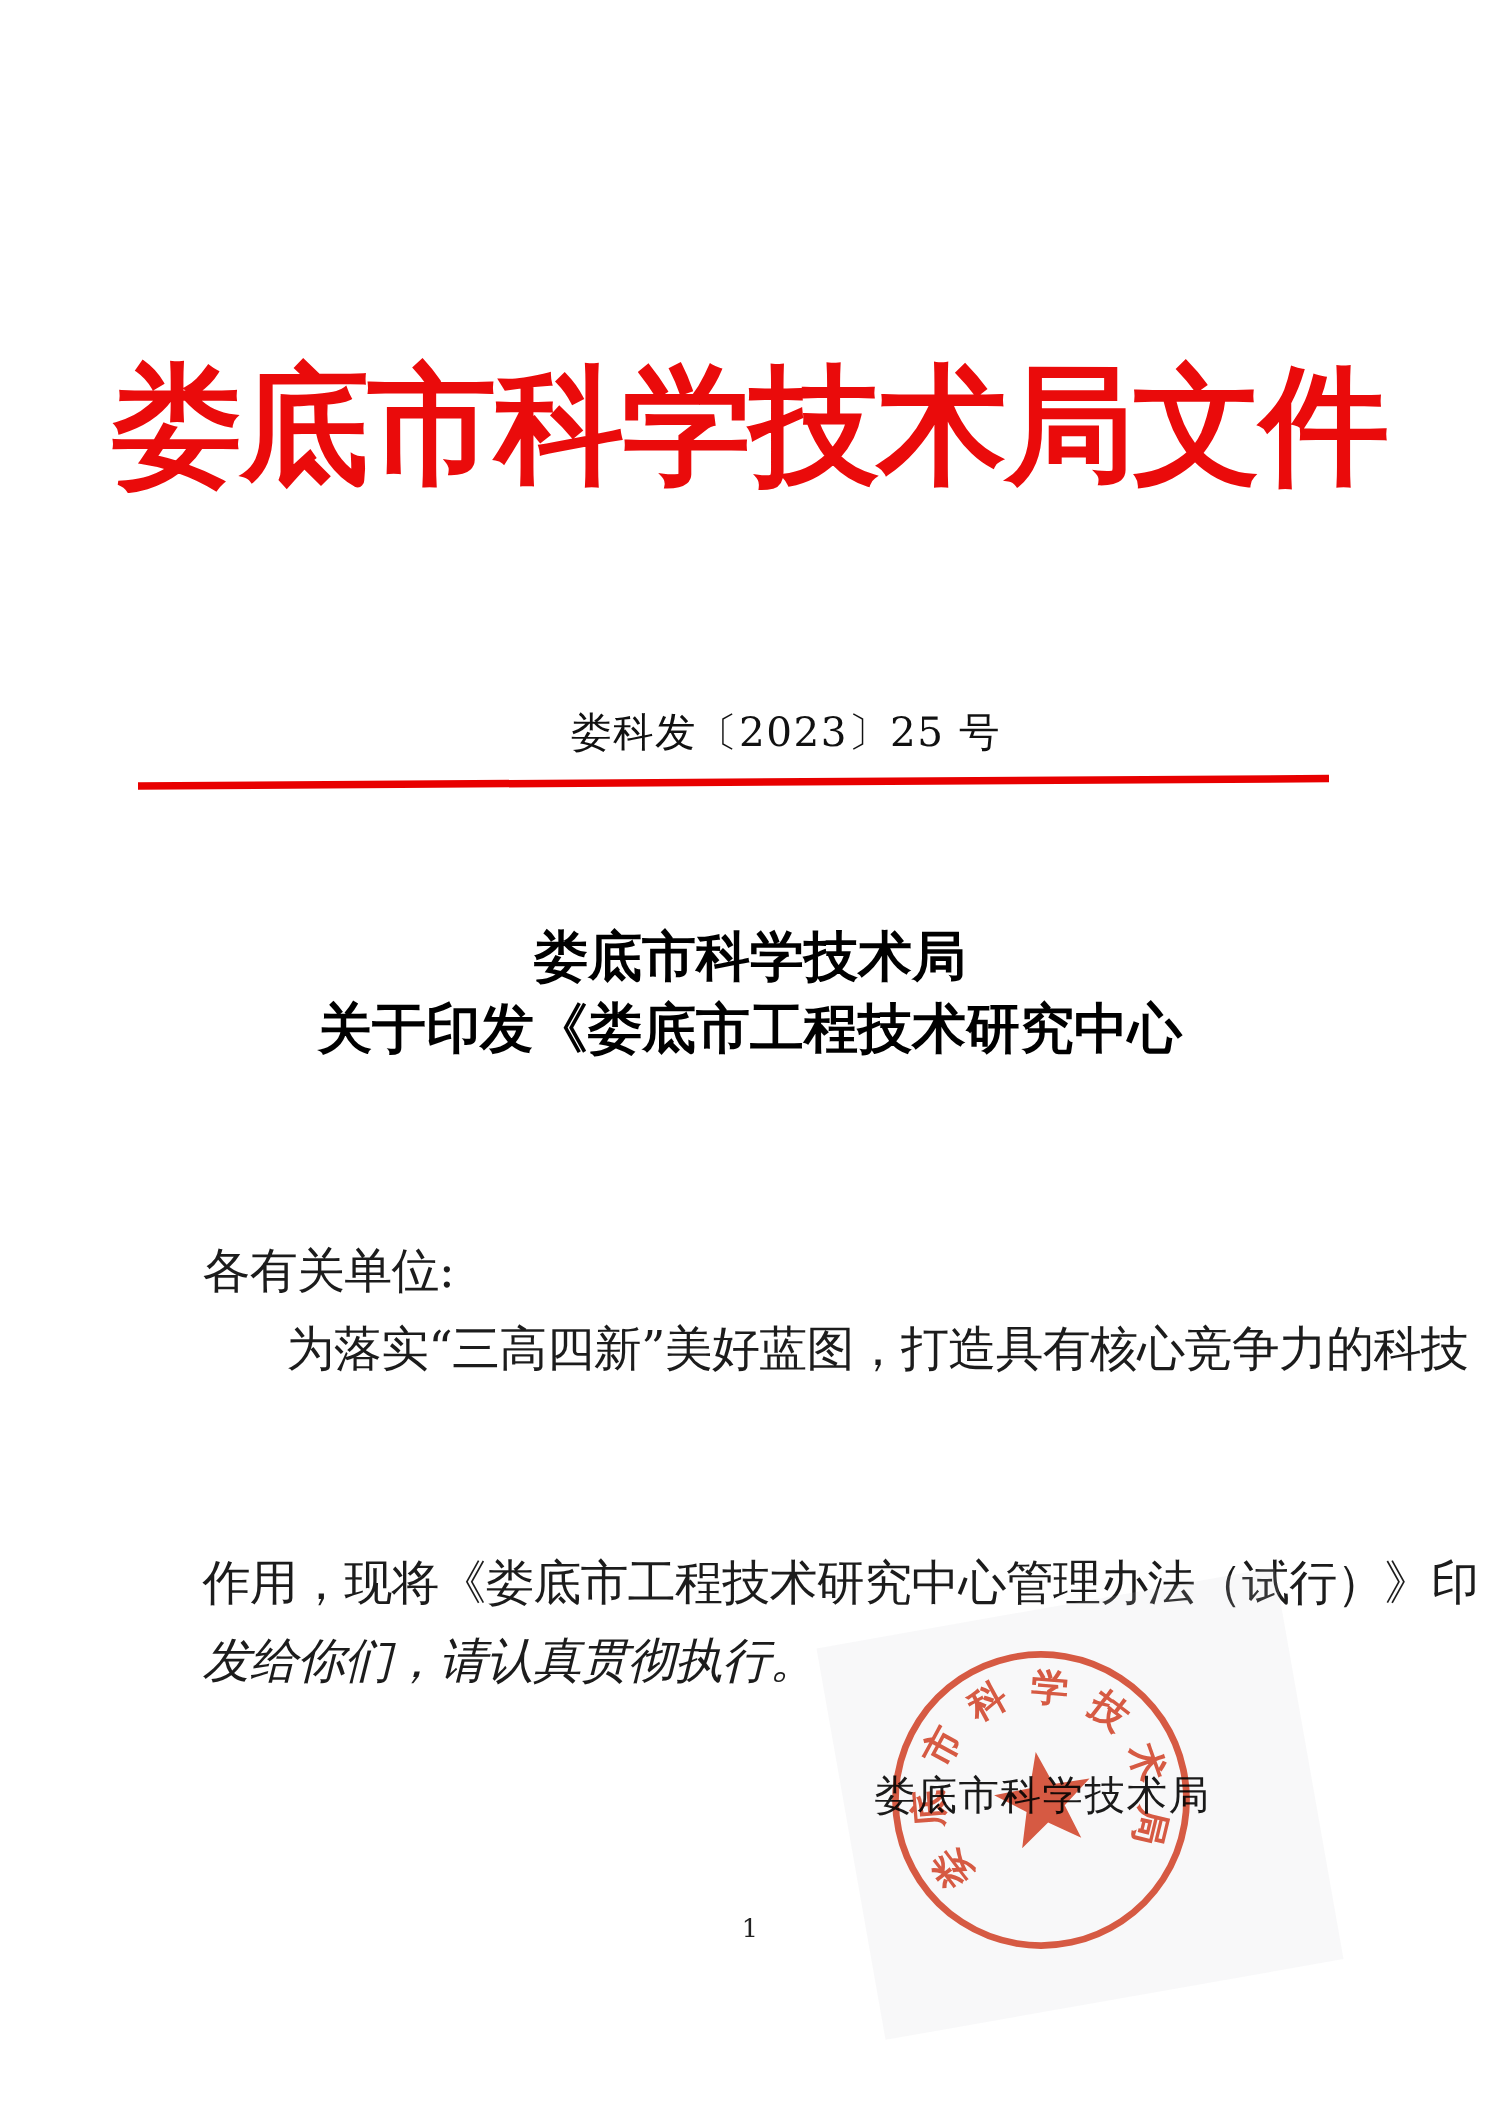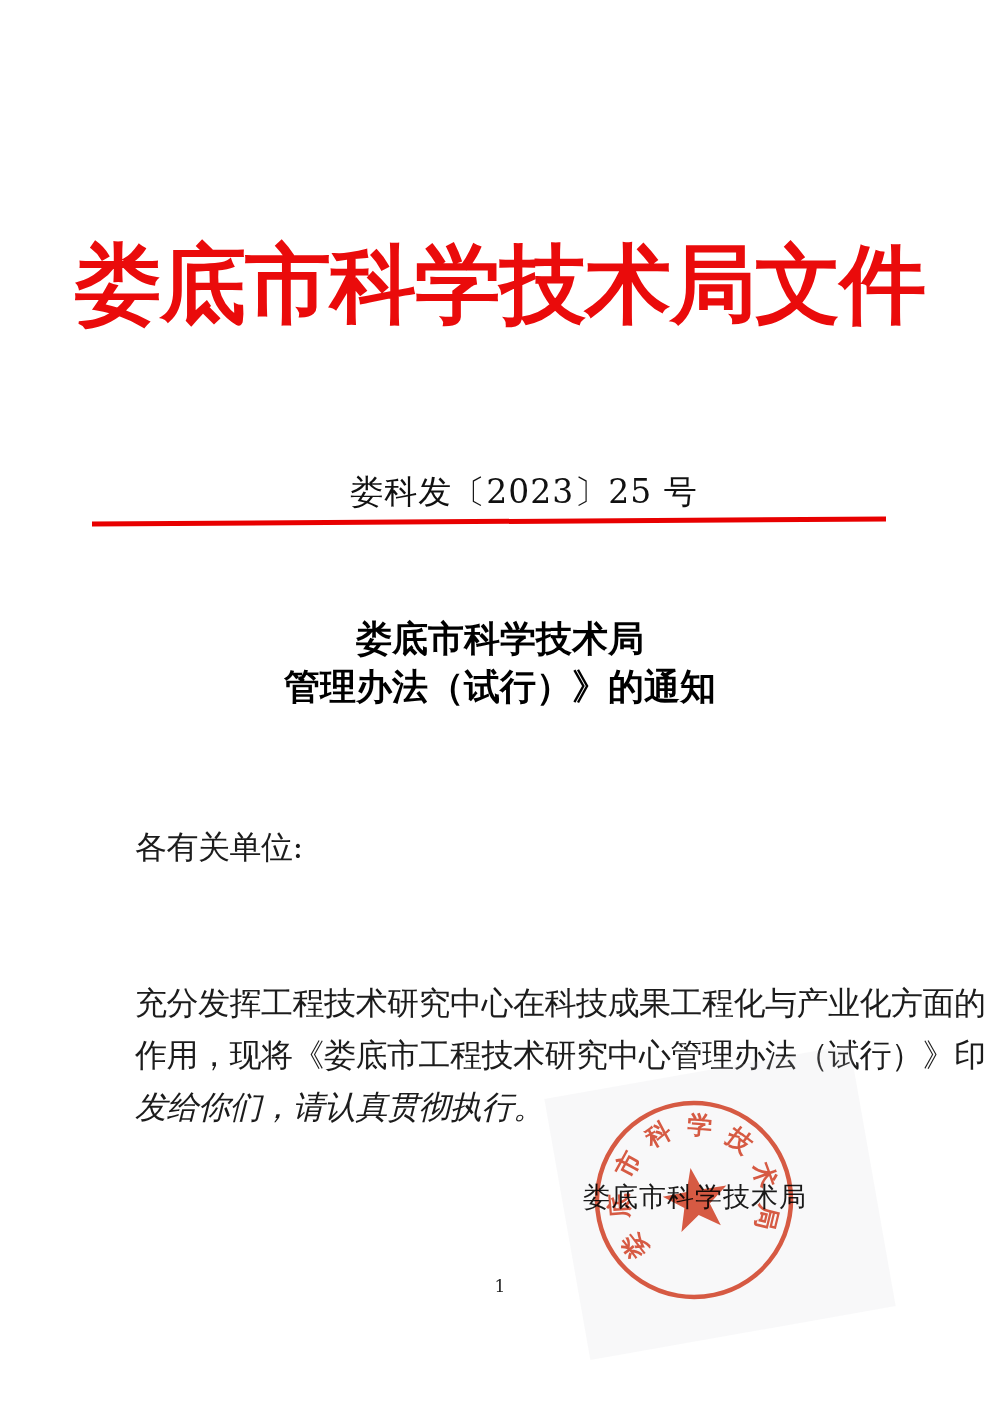--- a/index.html
+++ b/index.html
@@ -17,21 +17,21 @@
   #red-head-title{
     top:232px;
     font-size:86px;
     font-weight:bold;
     letter-spacing:-1px;
     line-height:1.2;
     white-space:nowrap;
   }
   #doc-number{
     top:470px;
-    font-size:33px;
+    font-size:27px;
     letter-spacing:1px;
     color:#111;
     margin-left:48px;
   }
   #red-divider{
     left:92px;top:519px;
     width:794px;height:5px;
     transform:rotate(-0.35deg);
   }
   #notice-title{
@@ -93,26 +93,26 @@
 <div id="page">
 
   <div id="red-head-title" class="abs center" style="color:#ea0b0b;">娄底市科学技术局文件</div>
 
   <div id="doc-number" class="abs center">娄科发〔2023〕25 号</div>
 
   <div id="red-divider" class="abs" style="background:#e80000;"></div>
 
   <div id="notice-title" class="abs center">
     <div>娄底市科学技术局</div>
-    <div>管理办法（试行）》的通知</div>
+    <div>关于印发《娄底市工程技术研究中心</div>
   </div>
 
   <div class="abs body-line" style="top:826px;">各有关单位:</div>
 
-  <div class="abs body-line" style="top:982px;">充分发挥工程技术研究中心在科技成果工程化与产业化方面的</div>
+  <div class="abs body-line indent" style="top:878px;">为落实“三高四新”美好蓝图，打造具有核心竞争力的科技</div>
   <div class="abs body-line" style="top:1034px;">作用，现将《娄底市工程技术研究中心管理办法（试行）》印</div>
   <div class="abs body-line" style="top:1086px;font-style:italic;">发给你们，请认真贯彻执行。</div>
 
   <div id="signature-org" class="abs">娄底市科学技术局</div>
 
   <div id="seal-smudge" class="abs"></div>
 
   <svg id="seal" class="abs" viewBox="-110 -110 220 220">
     <g transform="rotate(-12)">
       <circle cx="0" cy="0" r="97" fill="none" stroke="#d94a2f" stroke-width="4.5"></circle>

